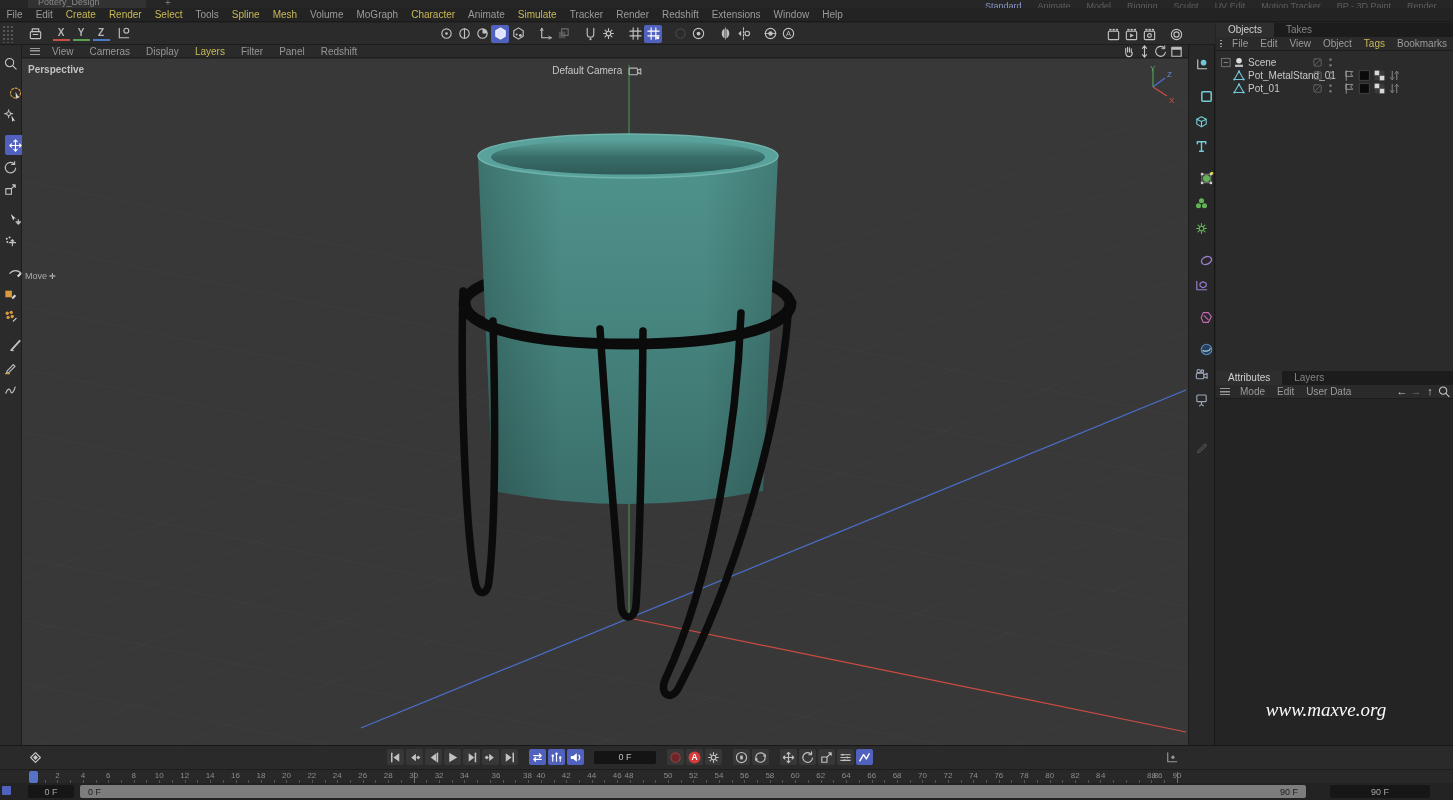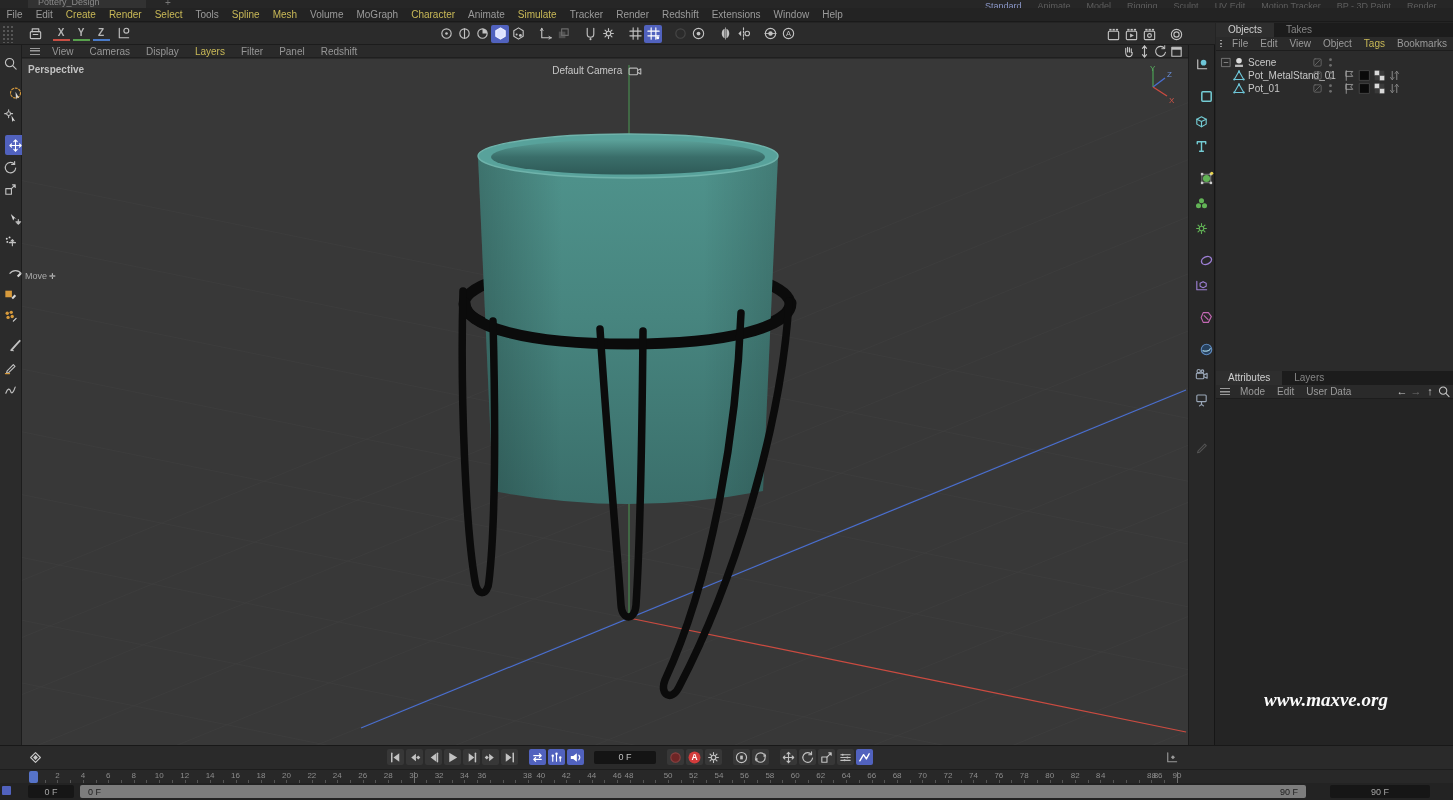--- a/index.html
+++ b/index.html
@@ -101,21 +101,21 @@
   .range-row { position:relative; height:18px; background:#232323; }
   .corner-sq { position:absolute; left:2px; top:3px; width:9px; height:9px; background:#5162be; border-radius:1px; }
   .range-box { position:absolute; top:2px; height:13px; background:#161616; border-radius:2px; font-size:9px; color:#a5a5a5; display:flex; align-items:center; justify-content:center; }
   .range-box.start { left:28px; width:46px; }
   .range-box.end { left:1330px; width:100px; }
   .range-track { position:absolute; left:80px; top:2px; width:1226px; height:13px; background:#7d7d7d; border-radius:2px; display:flex; justify-content:space-between; align-items:center; padding:0 8px; font-size:9px; color:#1d1d1d; }
 
   
   .watermark { position:absolute; left:1228px; top:688px; width:196px; text-align:center; color:#fbfbfb; z-index:50; pointer-events:none; }
   .wm-title { font-family:"Liberation Serif", serif; font-weight:bold; font-size:44px; line-height:1.05; letter-spacing:1px; }
-  .wm-sub { font-family:"Liberation Serif", serif; font-style:italic; font-size:19px; margin-top:1px;font-weight:bold; }
+  .wm-sub { font-family:"Liberation Serif", serif; font-style:italic; font-size:19px; margin-top:11px; }
 </style>
 </head>
 <body>
 
 <div id="app">
 
   <div class="top-strip">
     <div class="doc-tab">
       <span>Pottery_Design</span>
     </div>
@@ -969,21 +969,21 @@
         <span class="ruler-num" style="left: 235.552px;">16</span>
         <span class="ruler-num" style="left: 260.996px;">18</span>
         <span class="ruler-num" style="left: 286.44px;">20</span>
         <span class="ruler-num" style="left: 311.884px;">22</span>
         <span class="ruler-num" style="left: 337.328px;">24</span>
         <span class="ruler-num" style="left: 362.772px;">26</span>
         <span class="ruler-num" style="left: 388.216px;">28</span>
         <span class="ruler-num" style="left: 413.66px;">30</span>
         <span class="ruler-num" style="left: 439.104px;">32</span>
         <span class="ruler-num" style="left: 464.548px;">34</span>
-        <span class="ruler-num" style="left: 482px;">36</span>
+        <span class="ruler-num" style="left: 496px;">36</span>
         <span class="ruler-num" style="left: 515.436px; margin-left: 12px;">38</span>
         <span class="ruler-num" style="left: 540.88px;">40</span>
         <span class="ruler-num" style="left: 566.324px;">42</span>
         <span class="ruler-num" style="left: 591.768px;">44</span>
         <span class="ruler-num" style="left: 617.212px;">46</span>
         <span class="ruler-num" style="left: 629px;">48</span>
         <span class="ruler-num" style="left: 668.1px;">50</span>
         <span class="ruler-num" style="left: 693.544px;">52</span>
         <span class="ruler-num" style="left: 718.988px;">54</span>
         <span class="ruler-num" style="left: 744.432px;">56</span>

